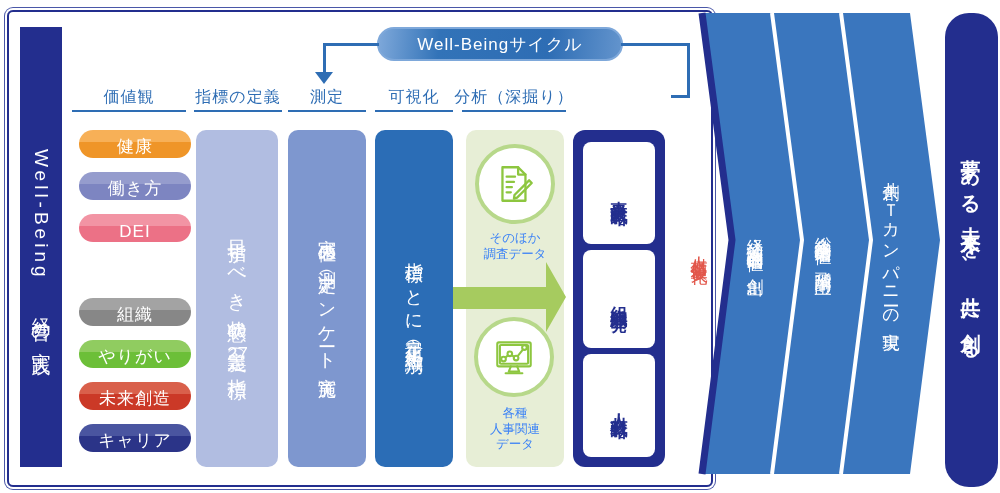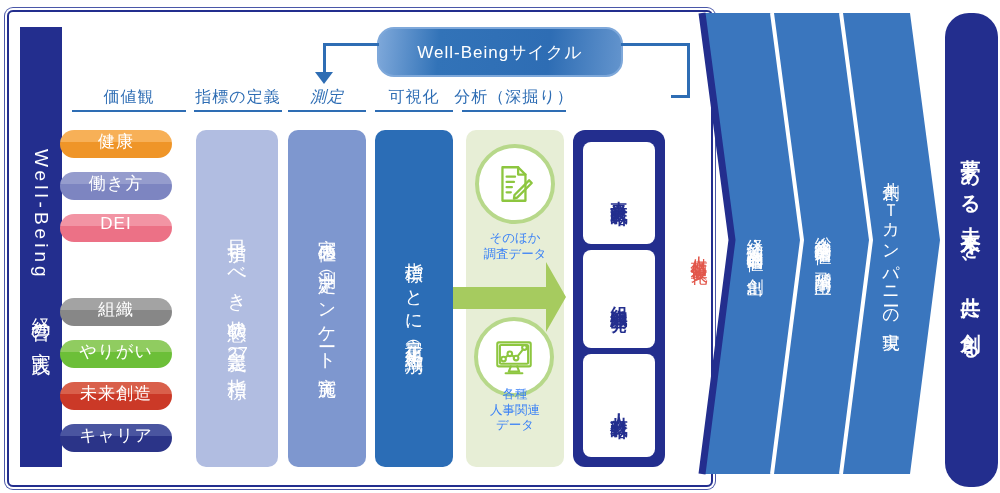--- a/index.html
+++ b/index.html
@@ -24,38 +24,38 @@
   .vtext{writing-mode:vertical-rl;text-orientation:mixed;}
   .tcy{text-combine-upright:all;}
   .side-bar{position:absolute;display:flex;align-items:center;justify-content:center;
             background:var(--navy);color:#fff;}
   .left-bar{left:20px;top:27px;width:42px;height:440px;font-size:19px;letter-spacing:4px;}
   .right-bar{left:945px;top:13px;width:53px;height:474px;border-radius:24px;
              font-size:20px;letter-spacing:7px;font-weight:bold;}
   .col-header{position:absolute;top:87px;height:25px;border-bottom:2px solid var(--accent-blue);
               color:var(--accent-blue);font-size:16px;letter-spacing:1px;text-align:center;
               white-space:nowrap;display:flex;align-items:flex-start;justify-content:center;}
-  .pill{position:absolute;left:60px;width:112px;height:28px;border-radius:20px;
-        display:flex;align-items:flex-start;justify-content:center;color:#fff;font-size:17px;letter-spacing:1px;}
+  .pill{position:absolute;left:79px;width:112px;height:28px;border-radius:20px;
+        display:flex;align-items:flex-end;justify-content:center;color:#fff;font-size:17px;letter-spacing:1px;}
   .colbox{position:absolute;top:130px;height:337px;border-radius:10px;
           display:flex;align-items:center;justify-content:center;color:#fff;}
   .colbox .vtext{font-size:18px;letter-spacing:3px;}
   .def-box{left:196px;width:82px;background:var(--box1);}
   .mea-box{left:288px;width:78px;background:var(--box2);}
   .vis-box{left:375px;width:78px;background:var(--box3);}
   .ana-box{left:466px;width:98px;background:var(--analysis-bg);}
   .uti-box{left:573px;width:92px;background:var(--navy);border-radius:12px;}
   .strat-box{position:absolute;left:583px;width:72px;background:#fff;border-radius:8px;
              display:flex;align-items:center;justify-content:center;color:var(--navy);}
   .strat-box .vtext{font-size:17px;font-weight:bold;letter-spacing:3px;}
   .icon-circle{position:absolute;width:80px;height:80px;border-radius:50%;background:#fff;
                border:4px solid var(--ring-green);display:flex;align-items:center;justify-content:center;}
   .ana-label{position:absolute;width:96px;left:467px;text-align:center;color:#3b82f6;
              font-size:12.5px;line-height:1.25;white-space:pre-line;}
-  .cycle-pill{position:absolute;left:377px;top:27px;width:246px;height:50px;border-radius:17px;
+  .cycle-pill{position:absolute;left:377px;top:27px;width:246px;height:34px;border-radius:17px;
               border:2px solid #7ea8da;
               background:linear-gradient(95deg,#7ea8da 0%,#3273b8 25%,#2e6db4 70%,#6394cd 100%);
               display:flex;align-items:center;justify-content:center;color:#fff;font-size:17px;letter-spacing:1px;}
   .line{position:absolute;background:var(--accent-blue);}
   .arrow-down{position:absolute;width:0;height:0;border-left:9px solid transparent;
               border-right:9px solid transparent;border-top:12px solid var(--accent-blue);}
   .red-label{position:absolute;left:686px;top:180px;height:140px;width:26px;color:var(--red);
              font-size:17px;letter-spacing:2px;display:flex;align-items:center;justify-content:center;}
   .chev-label{position:absolute;color:#fff;font-size:17px;letter-spacing:2px;
               display:flex;align-items:center;justify-content:center;width:26px;}
@@ -66,21 +66,21 @@
 <div class="stage">
 
   <div class="frame"></div>
 
   <div class="side-bar left-bar">
     <span class="vtext">Well-Being　経営の実践</span>
   </div>
 
   <div class="col-header" style="left:72px;width:114px;">価値観</div>
   <div class="col-header" style="left:194px;width:88px;">指標の定義</div>
-  <div class="col-header" style="left:288px;width:78px;font-style:italic;">測定</div>
+  <div class="col-header" style="left:288px;width:78px;">測定</div>
   <div class="col-header" style="left:375px;width:78px;">可視化</div>
   <div class="col-header" style="left:462px;width:104px;font-family:Liberation Serif, serif;">分析（深掘り）</div>
 
   <div class="pill" style="top: 130px; background: linear-gradient(rgb(247, 176, 87) 0%, rgb(247, 176, 87) 44%, rgb(239, 149, 40) 44%, rgb(239, 149, 40) 100%);">
       <span>健康</span>
     </div>
   <div class="pill" style="top: 172px; background: linear-gradient(rgb(149, 156, 205) 0%, rgb(149, 156, 205) 44%, rgb(125, 133, 193) 44%, rgb(125, 133, 193) 100%);">
       <span>働き方</span>
     </div>
   <div class="pill" style="top: 214px; background: linear-gradient(rgb(242, 148, 164) 0%, rgb(242, 148, 164) 44%, rgb(236, 113, 134) 44%, rgb(236, 113, 134) 100%);">
@@ -129,21 +129,21 @@
       <rect x="8.5" y="10.5" width="27" height="18" rx="1"></rect>
       <path d="M19 31 l-2 5 h10 l-2 -5"></path>
       <line x1="14" y1="37.5" x2="30" y2="37.5"></line>
       <polyline points="12,24 18,19 24,23 32,13"></polyline>
       <circle cx="12" cy="24" r="2.2" fill="#fff"></circle>
       <circle cx="18" cy="19" r="2.2" fill="#fff"></circle>
       <circle cx="24" cy="23" r="2.2" fill="#fff"></circle>
       <circle cx="32" cy="13" r="2.2" fill="#fff"></circle>
     </svg>
   </div>
-  <div class="ana-label" style="top:388px;font-family:Liberation Mono, monospace;">各種
+  <div class="ana-label" style="top:406px;">各種
 人事関連
 データ</div>
 
   <svg style="position:absolute;left:450px;top:255px;" width="120" height="85">
     <polygon points="3,32 96,32 96,7 116,42 96,77 96,54 3,54" fill="var(--arrow-green)"></polygon>
   </svg>
 
   <div class="colbox uti-box"></div>
   <div class="strat-box" style="top:142px;height:102px;">
     <span class="vtext">事業戦略</span>

